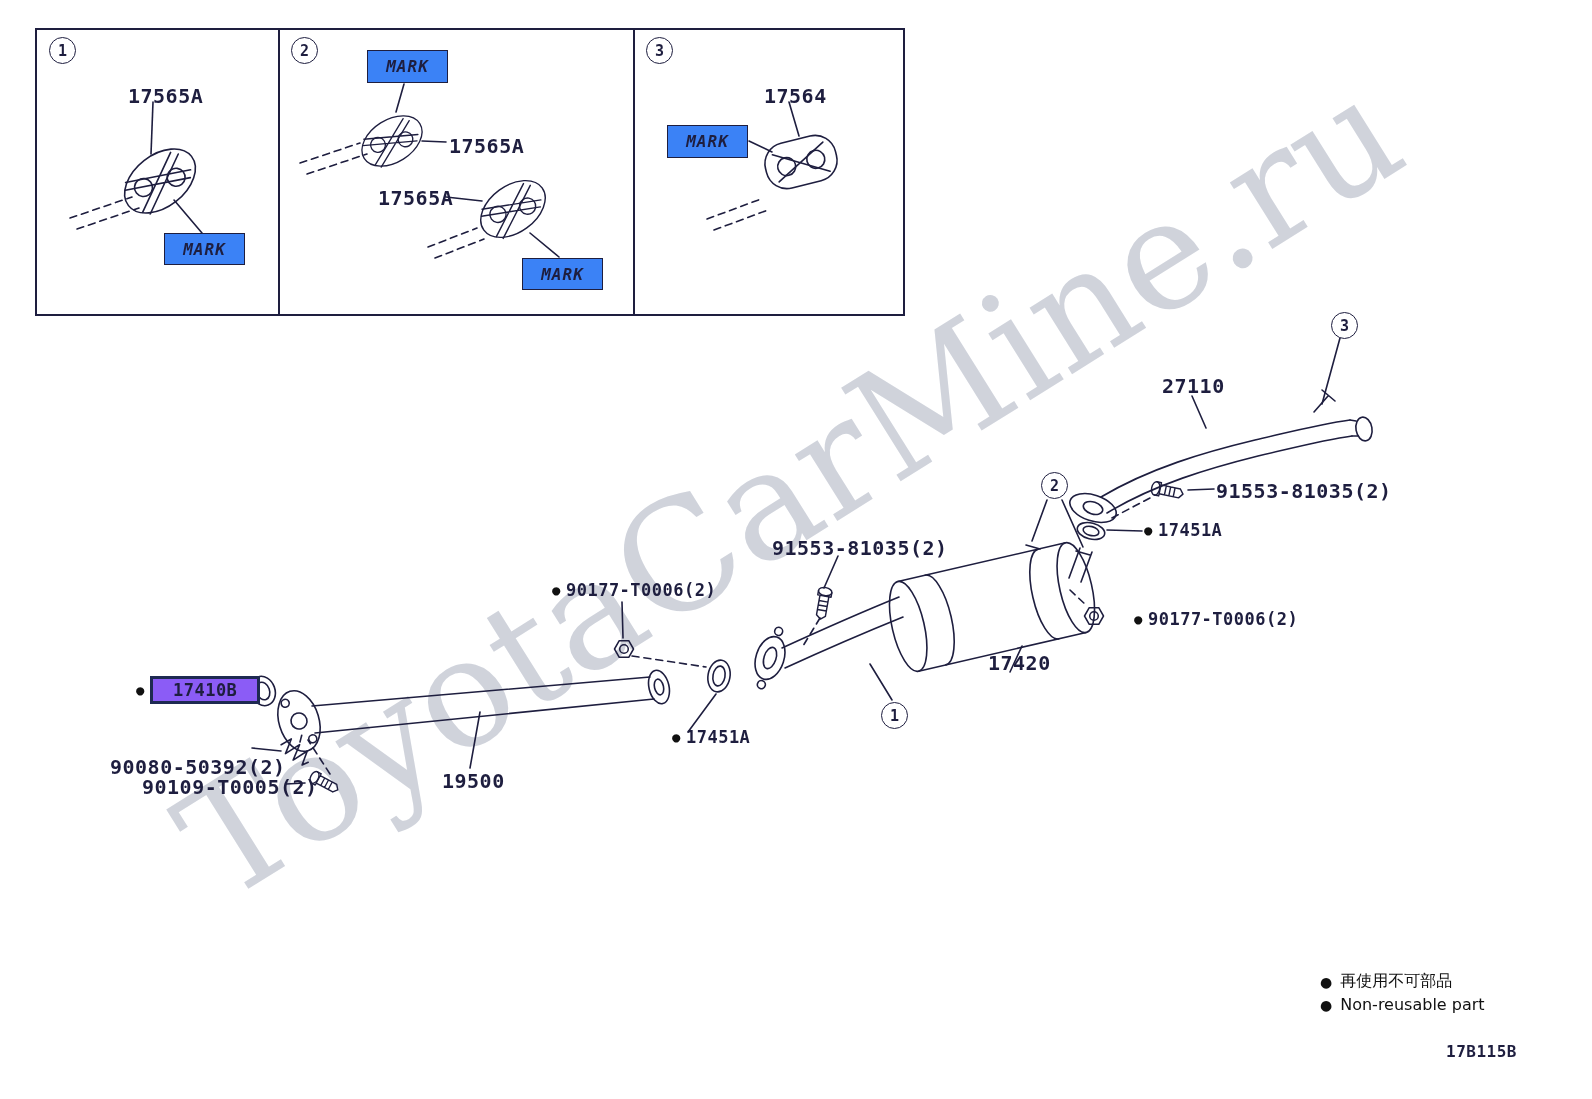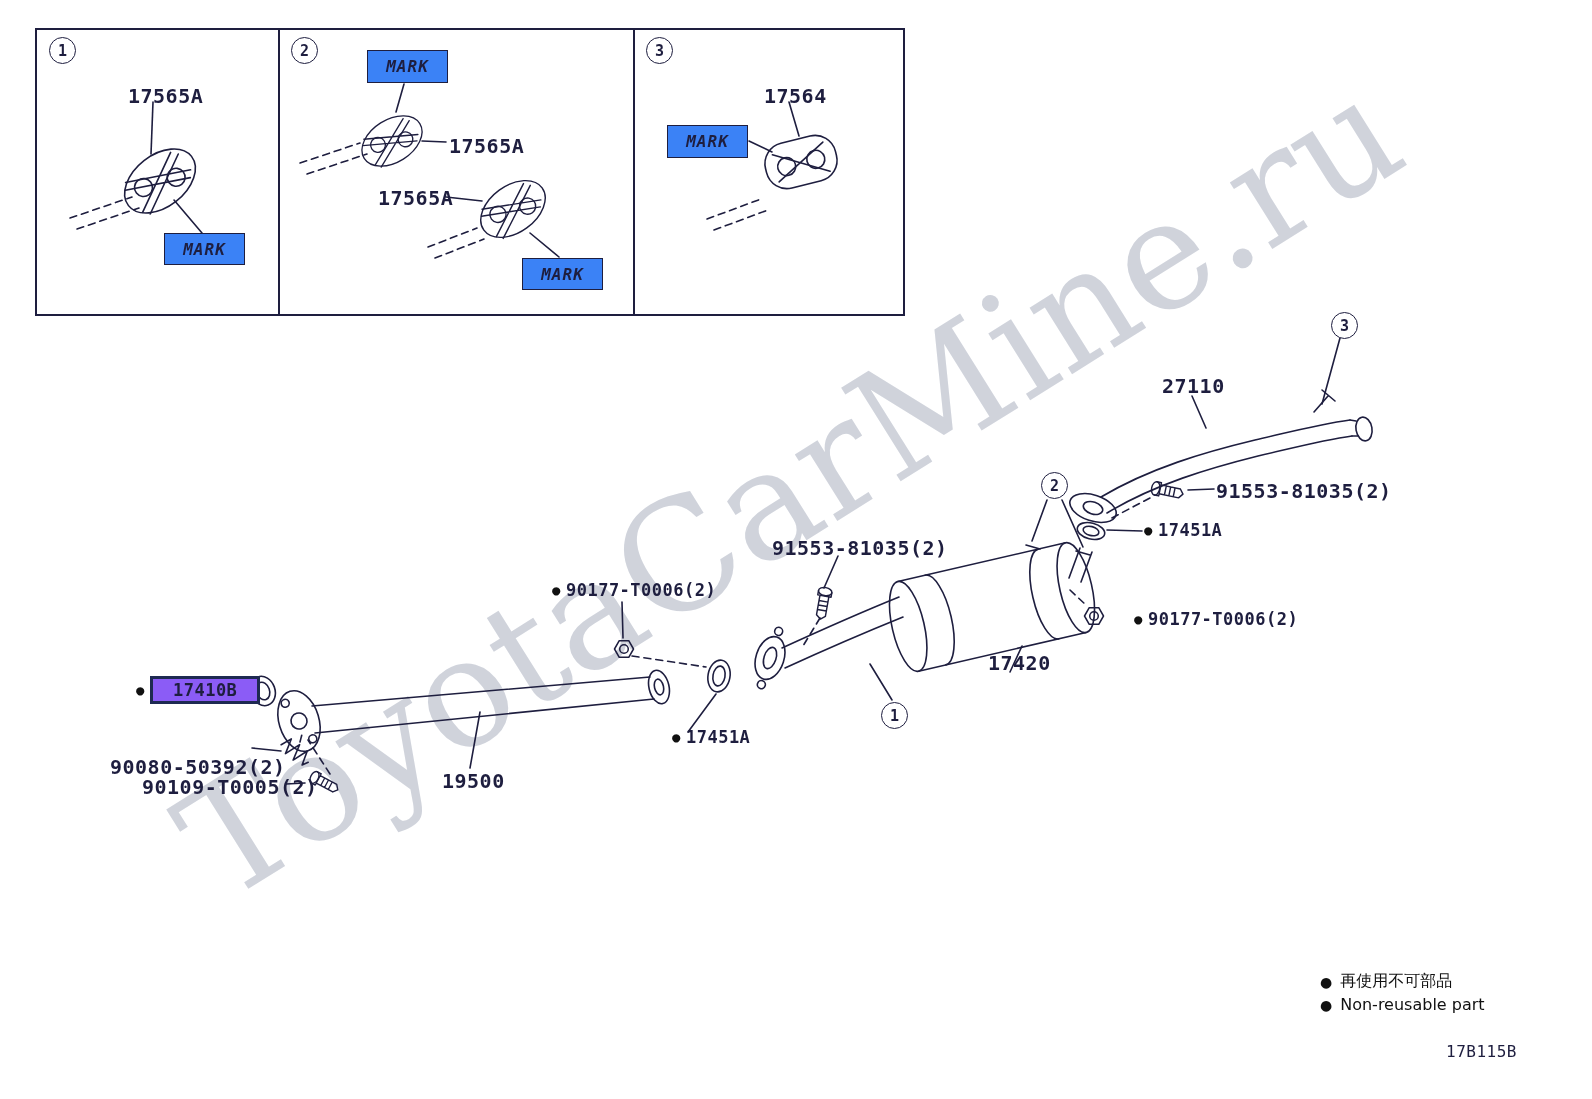--- a/index.html
+++ b/index.html
@@ -36,21 +36,21 @@
     display:flex; align-items:center; justify-content:center;
     font-size:15px; font-weight:700;
   }
   .dot-row { position:absolute; display:flex; align-items:center; gap:5px;
              font-size:17px; font-weight:700; white-space:nowrap; letter-spacing:.5px; }
   .dot { font-size:14px; line-height:1; color:#111; }
   .boxed { border:3px solid #1e2a52; background:#8b5cf6; padding:1px 20px; }
   .legend-row { position:absolute; display:flex; align-items:center; gap:8px;
                 font-family:"DejaVu Sans","Liberation Sans",sans-serif;
                 font-size:16px; color:#111; white-space:nowrap; }
-  .dwg-no { position:absolute; font-size:16px; font-weight:400; letter-spacing:.5px; }
+  .dwg-no { position:absolute; font-size:16px; font-weight:700; letter-spacing:.5px; }
 </style>
 </head>
 <body>
 
 <div class="canvas">
 
   <div class="watermark">ToyotaCarMine.ru</div>
 
   <svg class="art" width="1592" height="1099" viewBox="0 0 1592 1099">
     <defs>

